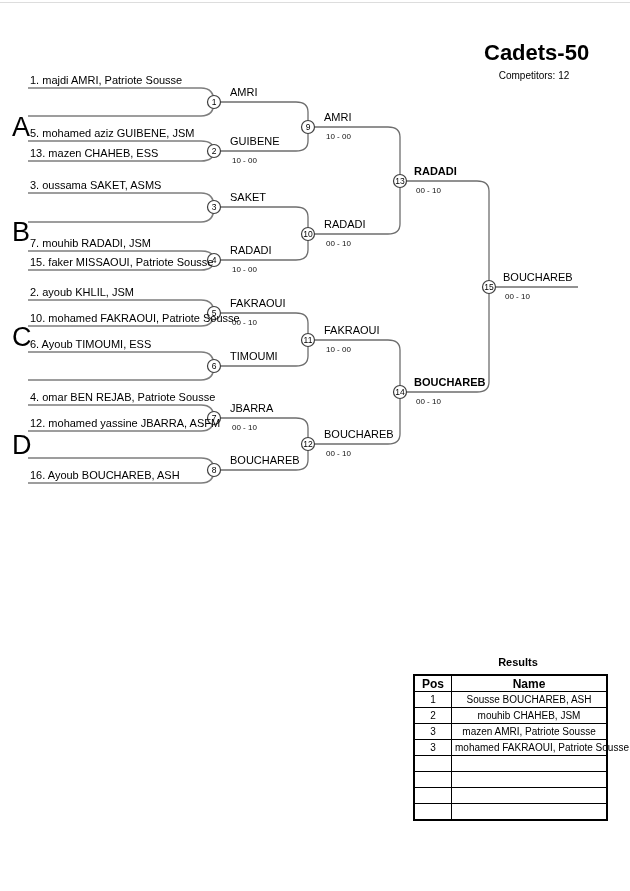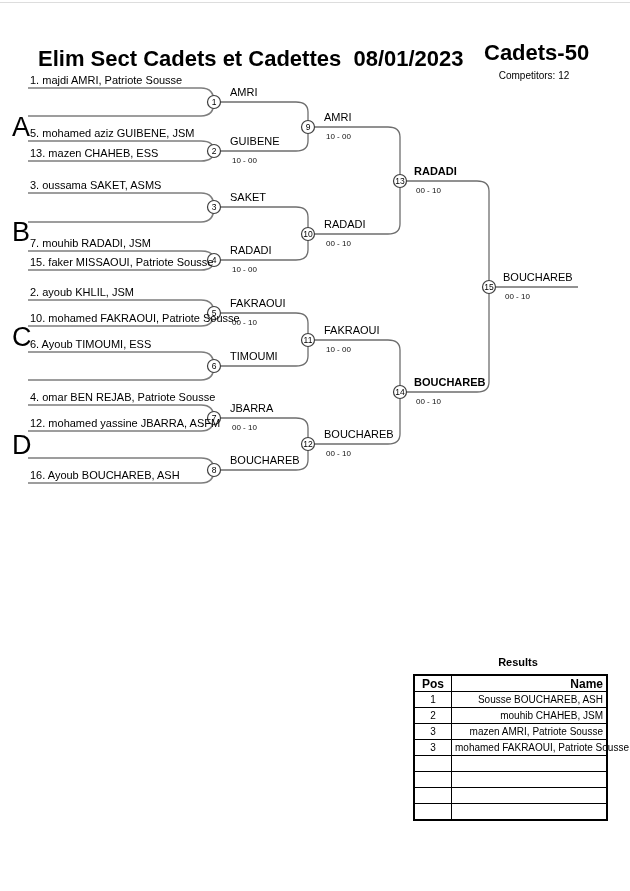--- a/index.html
+++ b/index.html
@@ -31,29 +31,28 @@
   .results table {
     border-collapse:collapse; width:195px; table-layout:fixed;
     border:2px solid #000;
   }
   .results th, .results td {
     border:1px solid #000; height:15px; font-size:10px; padding:0 3px;
     white-space:nowrap; overflow:visible;
   }
   .results th { font-weight:bold; text-align:center; font-size:12px; }
   .results .pos { width:30px; text-align:center; }
-  .results .name { text-align:right; }
+  .results .name { text-align:center; }
 </style>
 </head>
 <body>
 
 <div class="page">
   <div class="top-rule"></div>
 
-  <div class="title">Elim Sect Cadets et Cadettes  08/01/2023</div>
   <div class="category">Cadets-50</div>
   <div class="competitors">Competitors: 12</div>
 
   <svg class="bracket" width="630" height="891" viewBox="0 0 630 891">
 
     <g>
       <path class="pairline" d="M28 88 H201 Q214 88 214 102 M28 116 H201 Q214 116 214 102"></path>
       <path class="pairline" d="M28 141 H201 Q214 141 214 151 M28 161 H201 Q214 161 214 151"></path>
       <path class="pairline" d="M28 193 H201 Q214 193 214 207 M28 222 H201 Q214 222 214 207"></path>
       <path class="pairline" d="M28 251 H201 Q214 251 214 260 M28 270 H201 Q214 270 214 260"></path>

